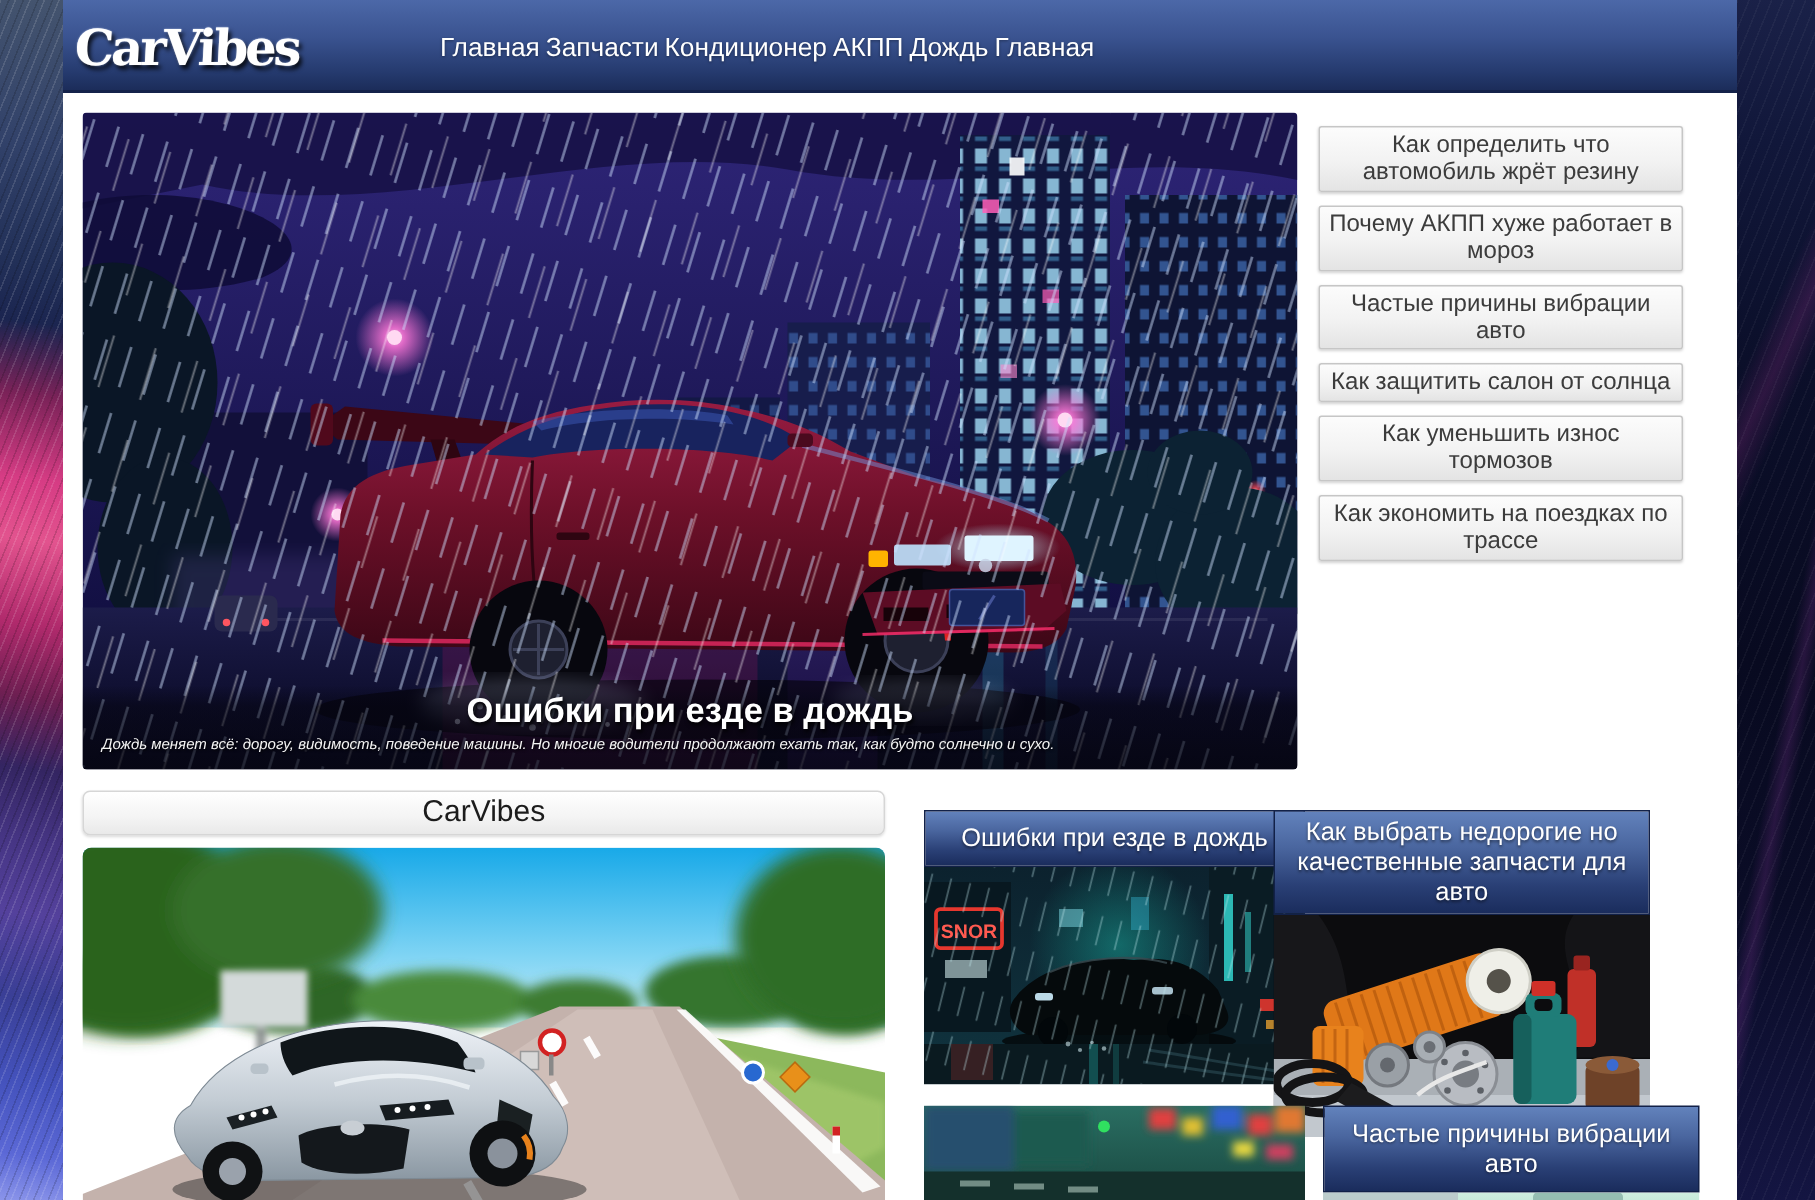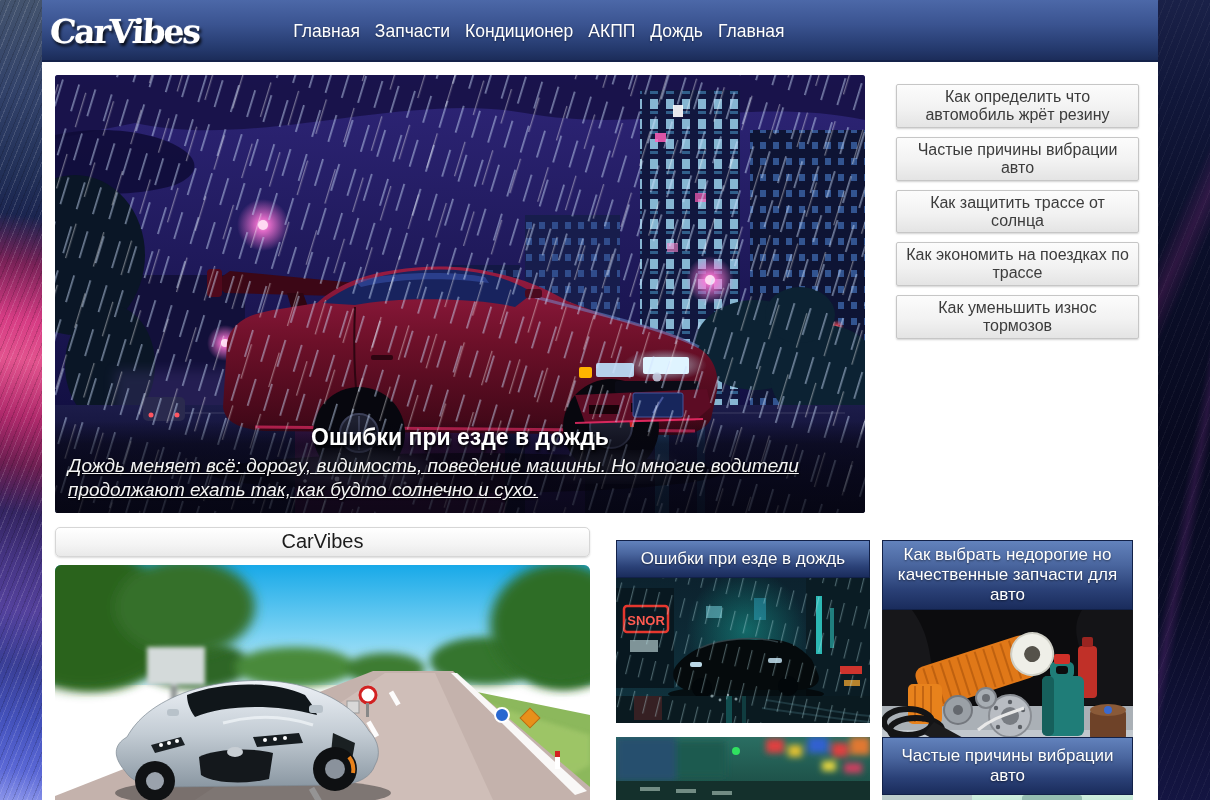--- a/index.html
+++ b/index.html
@@ -28,53 +28,53 @@
   .navbar{
     position:absolute;left:0;top:0;width:1116px;height:62px;
     background:linear-gradient(180deg,#4c68a8 0%,#3a5390 40%,#253a6e 78%,#1a2a56 100%);
     display:flex;align-items:center;box-shadow:inset 0 -2px 0 #14224a;
   }
   .logo{
     margin-left:8px;font-family:"DejaVu Serif",serif;font-weight:bold;font-size:33px;
     color:#ffffff;letter-spacing:-2px;transform:skewX(-3deg);
     text-shadow:2px 3px 3px rgba(0,0,0,0.8), 0 0 1px #dfe8ff;cursor:pointer;
   }
-  .nav-links{margin-left:94px;display:flex;gap:15px;}
+  .nav-links{margin-left:94px;display:flex;gap:4px;}
   .nav-links a{color:#ffffff;font-size:17.5px;text-decoration:none;text-shadow:0 1px 2px rgba(0,0,0,0.4);}
   
   .hero{position:absolute;left:13px;top:75px;width:810px;height:438px;overflow:hidden;border-radius:3px;cursor:pointer;}
   .hero svg{display:block;}
   .hero-caption{
     position:absolute;left:0;right:0;bottom:0;
     background:linear-gradient(180deg,rgba(5,5,15,0) 0%,rgba(5,5,15,0.5) 25%,rgba(5,5,15,0.72) 100%);
     padding:3px 13px 10px;
   }
   .hero-title{color:#ffffff;font-weight:bold;font-size:23px;text-align:center;text-shadow:1px 2px 3px #000;margin-bottom:3px;}
-  .hero-subtitle{color:#f4f4f4;font-style:italic;font-size:19px;line-height:1.3;text-shadow:1px 1px 2px #000;text-decoration:underline;}
-  
-  .sidebar{position:absolute;left:837px;top:84px;width:203px;padding-left:17px;}
+  .hero-subtitle{color:#f4f4f4;font-style:italic;font-size:10px;line-height:1.3;text-shadow:1px 1px 2px #000;}
+  
+  .sidebar{position:absolute;left:820px;top:84px;width:203px;padding-left:17px;}
   .side-btn{
     display:block;box-sizing:border-box;width:243px;margin-bottom:9px;padding:3px 6px;
     background:linear-gradient(180deg,#fcfcfc 0%,#f2f2f2 55%,#e4e4e4 100%);
     border:1px solid #c6c6c6;border-radius:2px;box-shadow:0 1px 2px rgba(0,0,0,0.18);
     color:#3c3c3c;font-size:16px;line-height:1.12;text-align:center;text-decoration:none;cursor:pointer;
   }
   
   .carvibes-bar{
     position:absolute;left:13px;top:527px;width:535px;height:30px;box-sizing:border-box;
     background:linear-gradient(180deg,#ffffff 0%,#f4f4f4 60%,#e9e9e9 100%);
     border:1px solid #d6d6d6;border-radius:5px;box-shadow:0 1px 2px rgba(0,0,0,0.15);
     color:#1c1c1c;font-size:20px;text-align:center;line-height:27px;cursor:pointer;
   }
   .feature-img{position:absolute;left:13px;top:565px;width:535px;height:235px;border-radius:6px 6px 0 0;overflow:hidden;}
   .feature-img svg{display:block;}
   
   .card{position:absolute;cursor:pointer;}
   .card-mid-1{left:574px;top:540px;width:254px;}
-  .card-right-1{left:840px;top:540px;width:251px;}
+  .card-right-1{left:807px;top:540px;width:251px;}
   .card-mid-2{left:574px;top:737px;width:254px;}
   .card-right-2{left:840px;top:737px;width:251px;}
   .card-head{
     box-sizing:border-box;width:100%;
     background:linear-gradient(180deg,#6282bc 0%,#4a669f 35%,#2a4076 72%,#1a2c5c 100%);
     border:1px solid #122148;color:#ffffff;font-size:17px;text-align:center;line-height:1.17;
     text-shadow:0 1px 2px rgba(0,0,0,0.5);
   }
   .one-line{padding:8px 2px;}
   .two-line{padding:4px 2px;}
@@ -253,24 +253,25 @@
       <rect width="810" height="438" fill="url(#rainp2)"></rect>
     </svg>
     <div class="hero-caption">
       <div class="hero-title">Ошибки при езде в дождь</div>
       <div class="hero-subtitle">Дождь меняет всё: дорогу, видимость, поведение машины. Но многие водители продолжают ехать так, как будто солнечно и сухо.</div>
     </div>
   </div>
 
   <aside class="sidebar">
     <a href="#" class="side-btn">Как определить что автомобиль жрёт резину</a>
+    <a href="#" class="side-btn">Почему АКПП хуже работает в мороз</a>
     <a href="#" class="side-btn">Частые причины вибрации авто</a>
-    <a href="#" class="side-btn">Как защитить трассе от солнца</a>
+    <a href="#" class="side-btn">Как защитить салон от солнца</a>
+    <a href="#" class="side-btn">Как уменьшить износ тормозов</a>
     <a href="#" class="side-btn">Как экономить на поездках по трассе</a>
-    <a href="#" class="side-btn">Как уменьшить износ тормозов</a>
   </aside>
 
   <div class="carvibes-bar">CarVibes</div>
 
   <div class="feature-img">
     <svg width="535" height="235" viewBox="0 0 535 235">
       <defs>
         <linearGradient id="skyh" x1="0" y1="0" x2="0" y2="1">
           <stop offset="0" stop-color="#18a9e8"></stop>
             <stop offset="0.6" stop-color="#7fd4f4"></stop>

